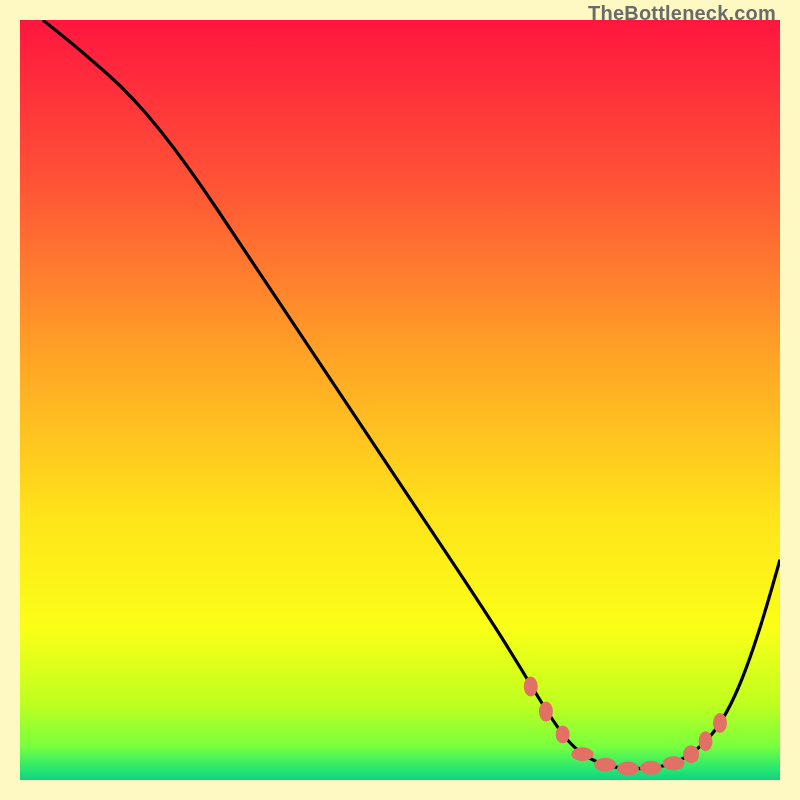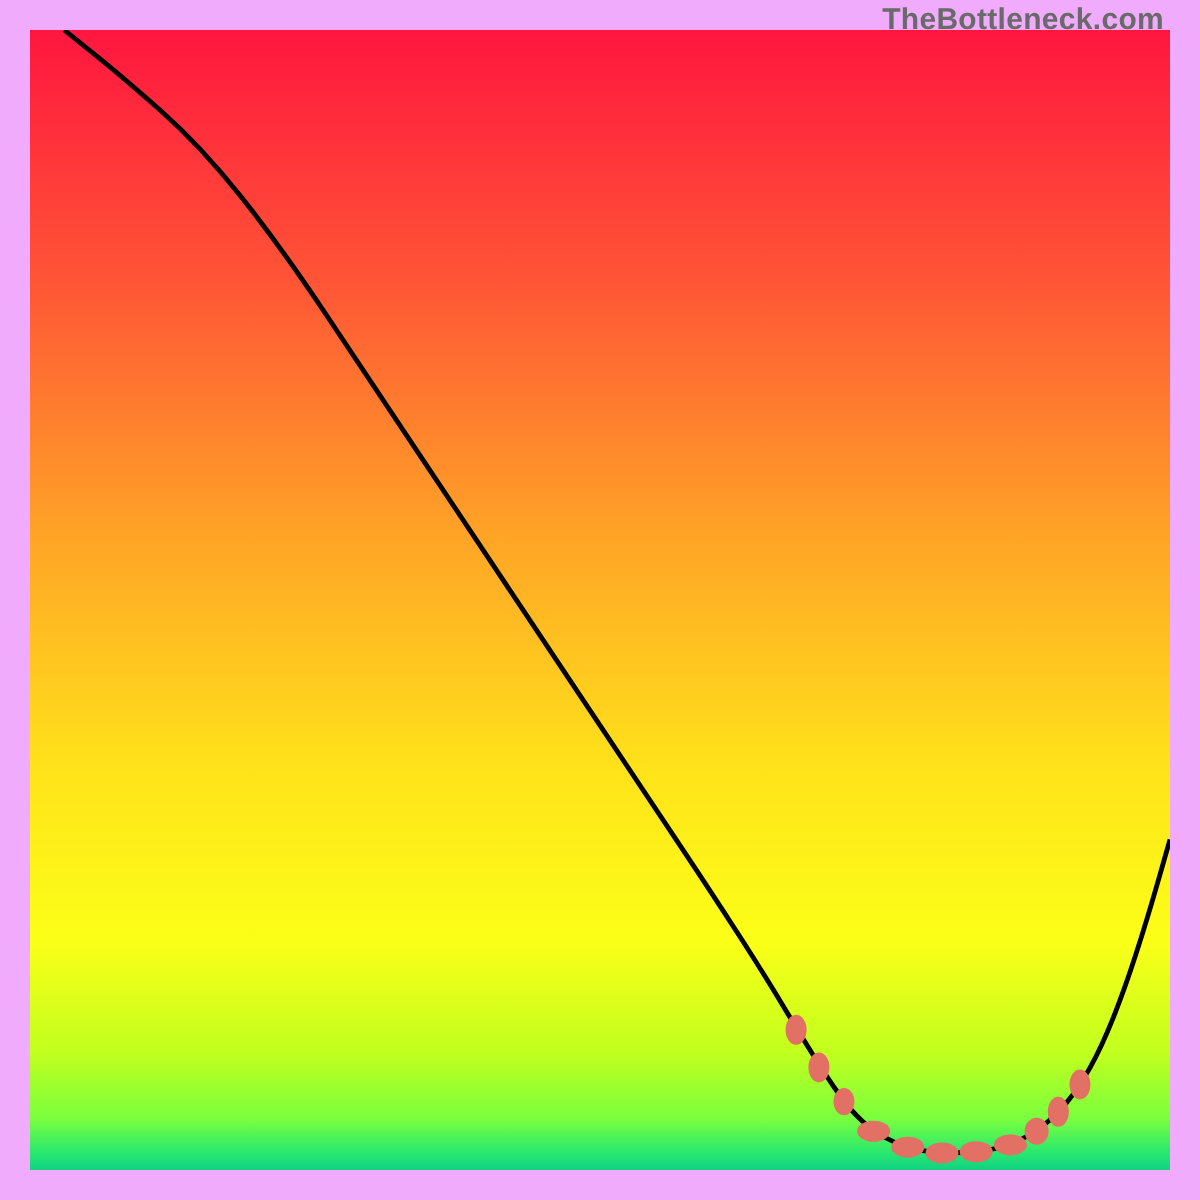--- a/index.html
+++ b/index.html
@@ -10,21 +10,21 @@
     height: 800px;
     overflow: hidden;
     font-family: Arial, Helvetica, sans-serif;
   }
   .frame {
     position: absolute;
     left: 0;
     top: 0;
     width: 800px;
     height: 800px;
-    background: #f0abfc;
+    background: #fef9c3;
   }
   .plot {
     position: absolute;
     left: 20px;
     top: 20px;
     width: 760px;
     height: 760px;
   }
   .watermark {
     position: absolute;

